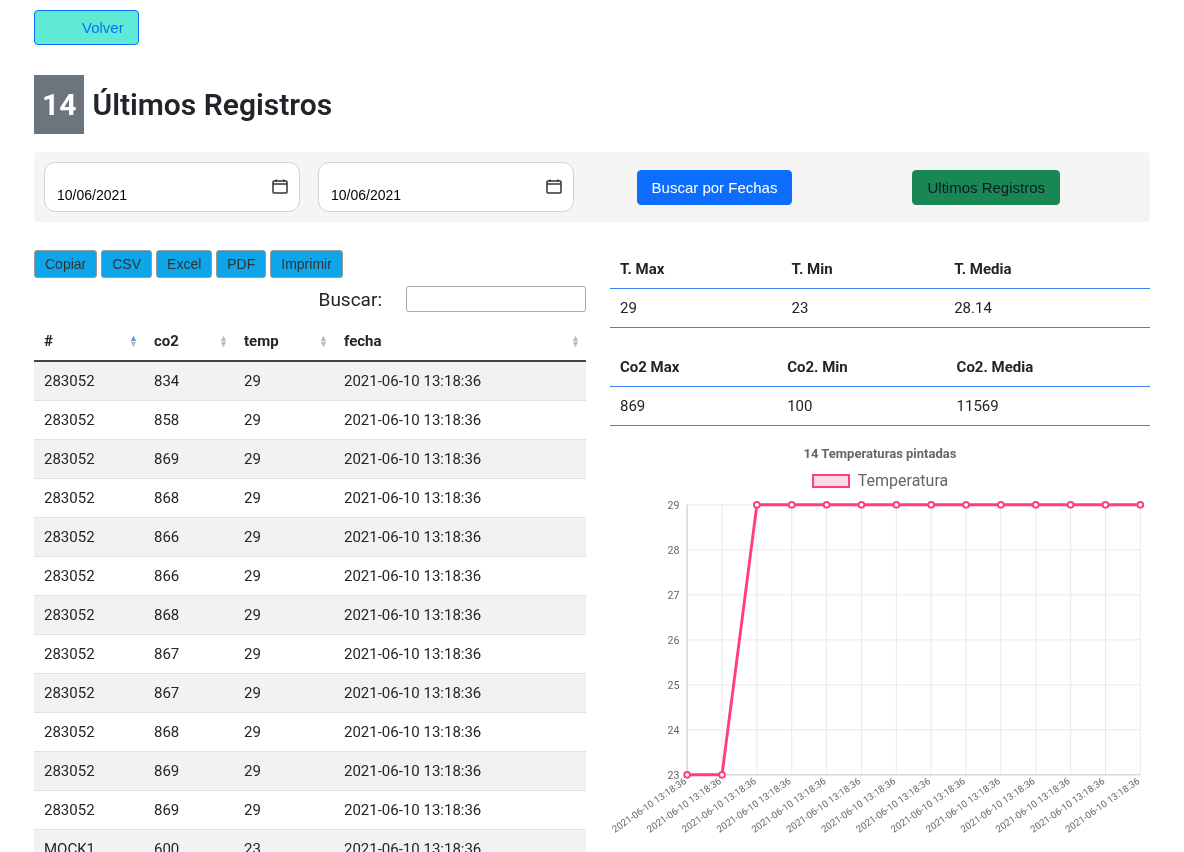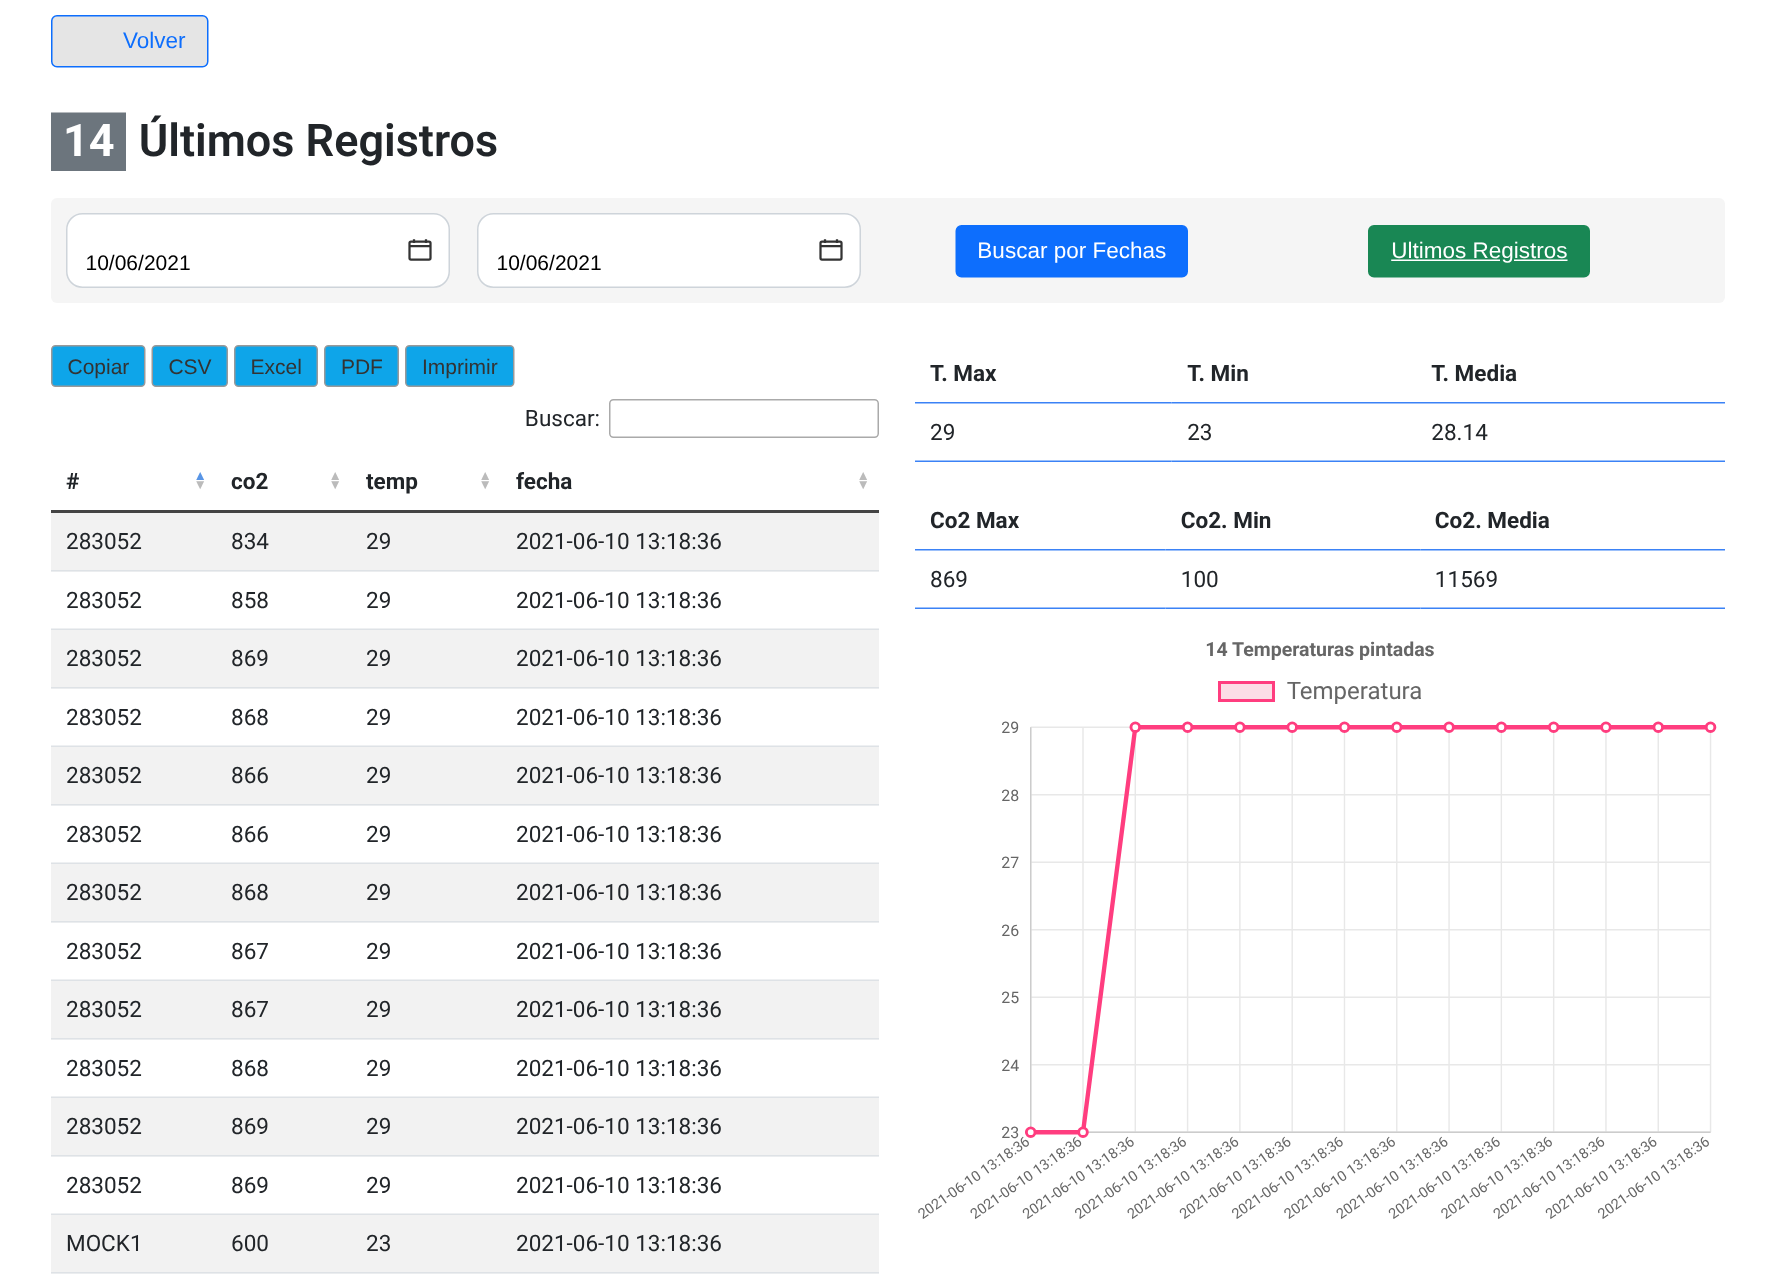--- a/index.html
+++ b/index.html
@@ -16,45 +16,44 @@
     padding: 6px 14px;
     border-radius: 4px;
     border: 1px solid transparent;
     font-size: 15px;
     cursor: pointer;
     line-height: 1.4;
   }
   .btn-outline-primary {
     color: #0d6efd;
     border-color: #0d6efd;
-    background: #e5e5e5;
+    background: #5eead4;
     padding-left: 47px;
   }
   .btn-primary {
     background: #0d6efd;
     border-color: #0d6efd;
     color: #fff;
   }
   .btn-success {
     background: #198754;
     border-color: #198754;
-    color: #ffffff;
-    text-decoration: underline;
+    color: #0f172a;
   }
   .page-title {
     margin-top: 30px;
     margin-bottom: 18px;
     font-size: 30px;
     font-weight: 600;
   }
   .title-badge {
     display: inline-block;
     background: #6c757d;
     color: #fff;
-    padding: 2px 8px;
+    padding: 12px 8px;
     font-weight: 700;
     margin-right: 8px;
   }
   .filter-row {
     display: flex;
     align-items: center;
     gap: 18px;
     padding: 10px;
     background: #f5f5f5;
     border-radius: 4px;
@@ -81,21 +80,21 @@
   .export-btn {
     border: 1px solid #999;
     background: #0ea5e9;
     color: #333;
     padding: 5px 10px;
     font-size: 14px;
     border-radius: 3px;
     cursor: pointer;
   }
   .search-wrap { display: flex; align-items: center; justify-content: flex-end; margin-bottom: 10px; }
-  .search-wrap label { font-size: 15px; margin-right: 6px; }
+  .search-wrap label { font-size: 19px; margin-right: 24px; }
   .search-input {
     width: 180px; padding: 4px 8px; font-size: 14px;
     border: 1px solid #aaa; border-radius: 3px;
   }
   table.data-table { width: 100%; border-collapse: collapse; }
   table.data-table thead th {
     text-align: left;
     font-weight: 700;
     padding: 10px;
     border-bottom: 2px solid #444;

